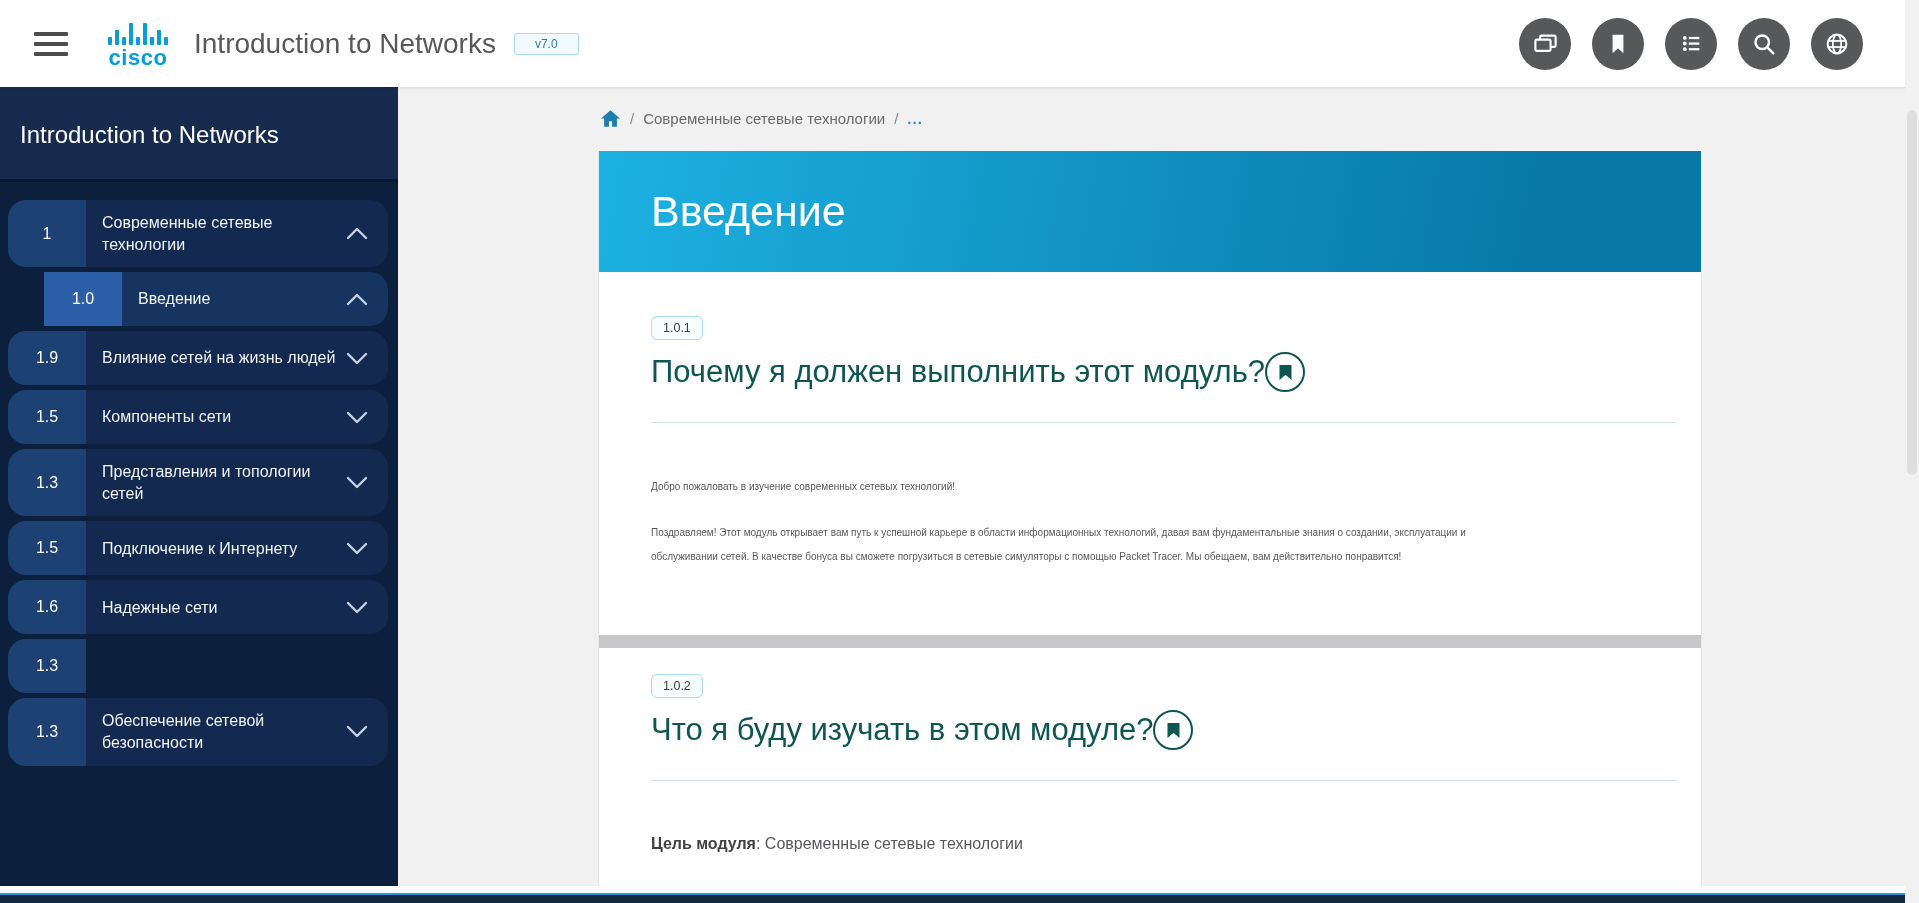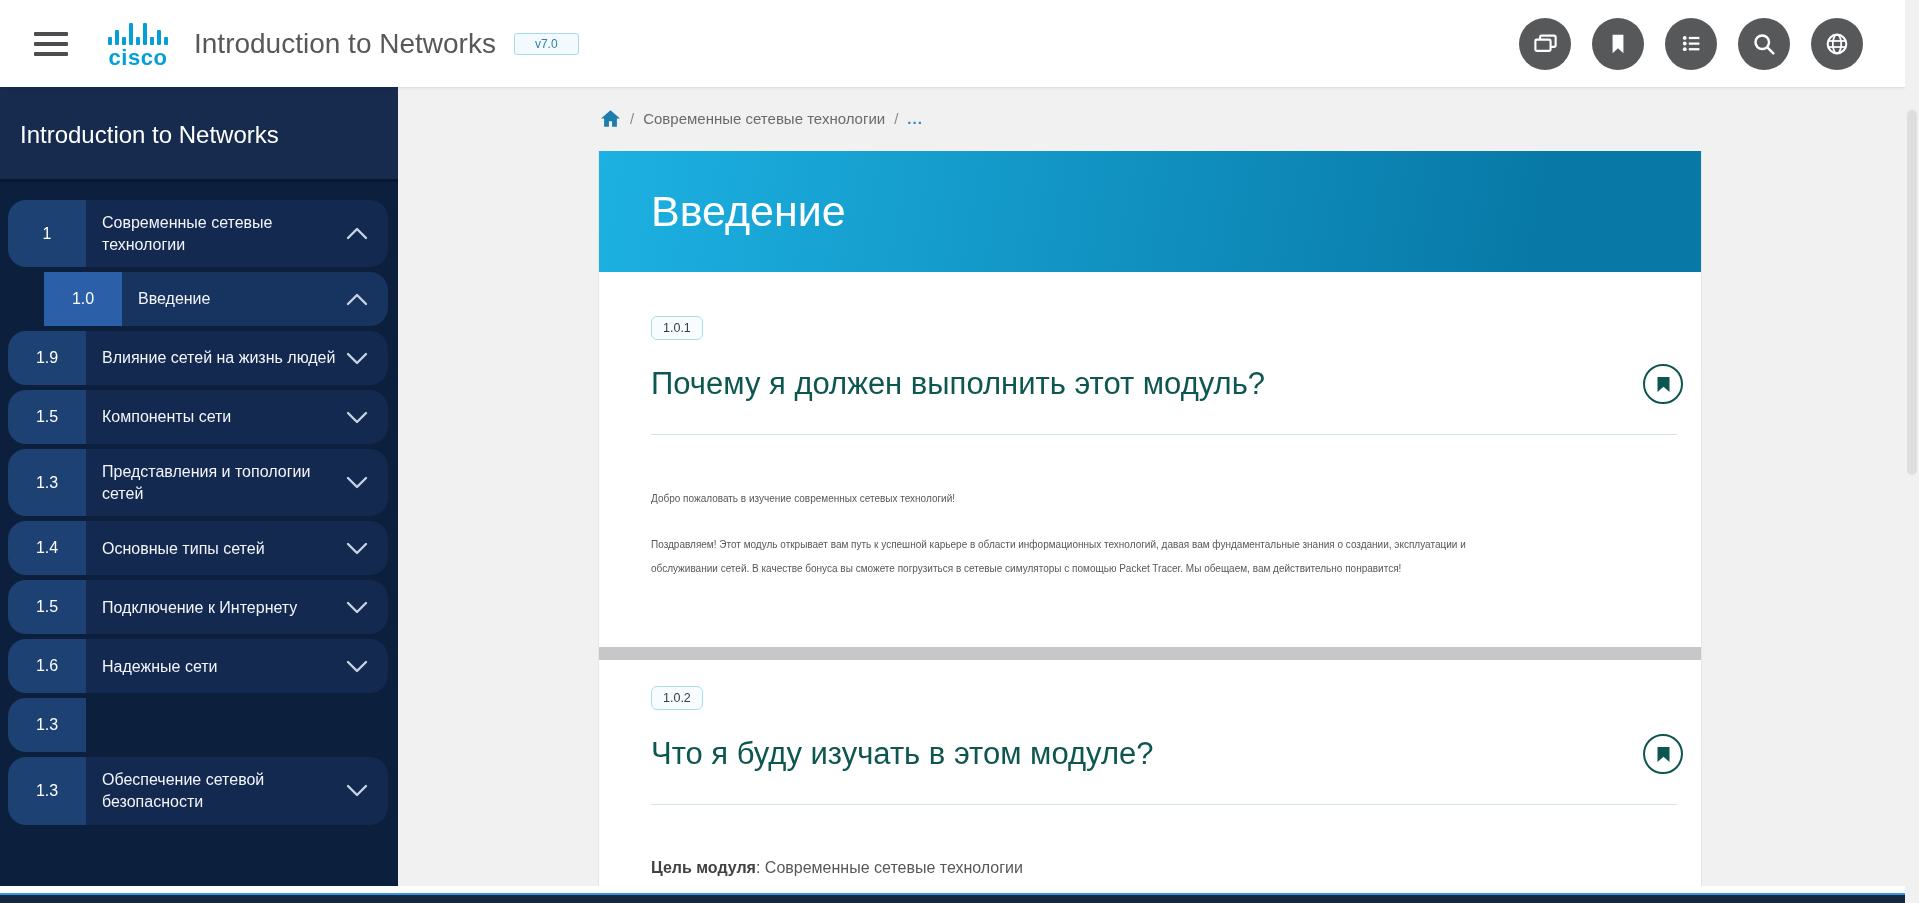--- a/index.html
+++ b/index.html
@@ -70,21 +70,21 @@
         background:#fff;border-left:1px solid #e6e6e6;border-right:1px solid #e6e6e6;}
   .banner{height:121px;background:linear-gradient(100deg,var(--banner-from) 0%,var(--banner-to) 85%);
           display:flex;align-items:center;padding-left:52px;}
   .banner-title{color:#fff;font-size:43px;font-weight:400;}
 
   .section{padding:0 24px 0 52px;}
   .section-1{padding-top:44px;}
   .section-2{padding-top:26px;}
   .topic-badge{display:inline-block;font-size:12.5px;color:#3c3c3e;background:#f7fcfe;
                border:1px solid #abdcec;border-radius:6px;padding:4px 11px;}
-  .heading-row{display:flex;align-items:center;justify-content:space-between;margin-top:24px;}
+  .heading-row{display:flex;align-items:center;justify-content:flex-start;margin-top:12px;}
   .topic-heading{color:var(--heading-teal);font-size:31px;font-weight:400;}
   .bm-btn{width:40px;height:40px;border-radius:50%;background:#fff;border:2px solid var(--heading-teal);
           display:flex;align-items:center;justify-content:center;cursor:pointer;flex-shrink:0;margin-right:-6px;}
   .h-divider{border:none;border-top:1px solid #d2e5e2;margin-top:30px;}
   .para{color:var(--body-text);font-size:10px;line-height:24px;max-width:882px;}
   .para-first{margin-top:52px;}
   .para+.para{margin-top:22px;}
   .gray-strip{height:13px;background:#c7c7c9;margin-top:66px;}
   .goal-line{margin-top:54px;font-size:16px;color:var(--body-text);}
   .goal-line b{color:#414143;}
@@ -230,32 +230,20 @@
           <span class="lbl">Представления и топологии сетей</span>
           <span class="chev">
 
             <svg class="chev-down" width="22" height="13" viewBox="0 0 22 13">
               <polyline points="2,2 11,11 20,2" fill="none" stroke="#c6d2e4" stroke-width="2.4" stroke-linecap="round" stroke-linejoin="round"></polyline>
             </svg>
           </span>
         </div>
       </div>
 
-      <div class="nav-item collapsed">
-        <div class="num">1.4</div>
-        <div class="body">
-          <span class="lbl">Основные типы сетей</span>
-          <span class="chev">
-
-            <svg class="chev-down" width="22" height="13" viewBox="0 0 22 13">
-              <polyline points="2,2 11,11 20,2" fill="none" stroke="#c6d2e4" stroke-width="2.4" stroke-linecap="round" stroke-linejoin="round"></polyline>
-            </svg>
-          </span>
-        </div>
-      </div>
 
       <div class="nav-item collapsed">
         <div class="num">1.5</div>
         <div class="body">
           <span class="lbl">Подключение к Интернету</span>
           <span class="chev">
 
             <svg class="chev-down" width="22" height="13" viewBox="0 0 22 13">
               <polyline points="2,2 11,11 20,2" fill="none" stroke="#c6d2e4" stroke-width="2.4" stroke-linecap="round" stroke-linejoin="round"></polyline>
             </svg>

